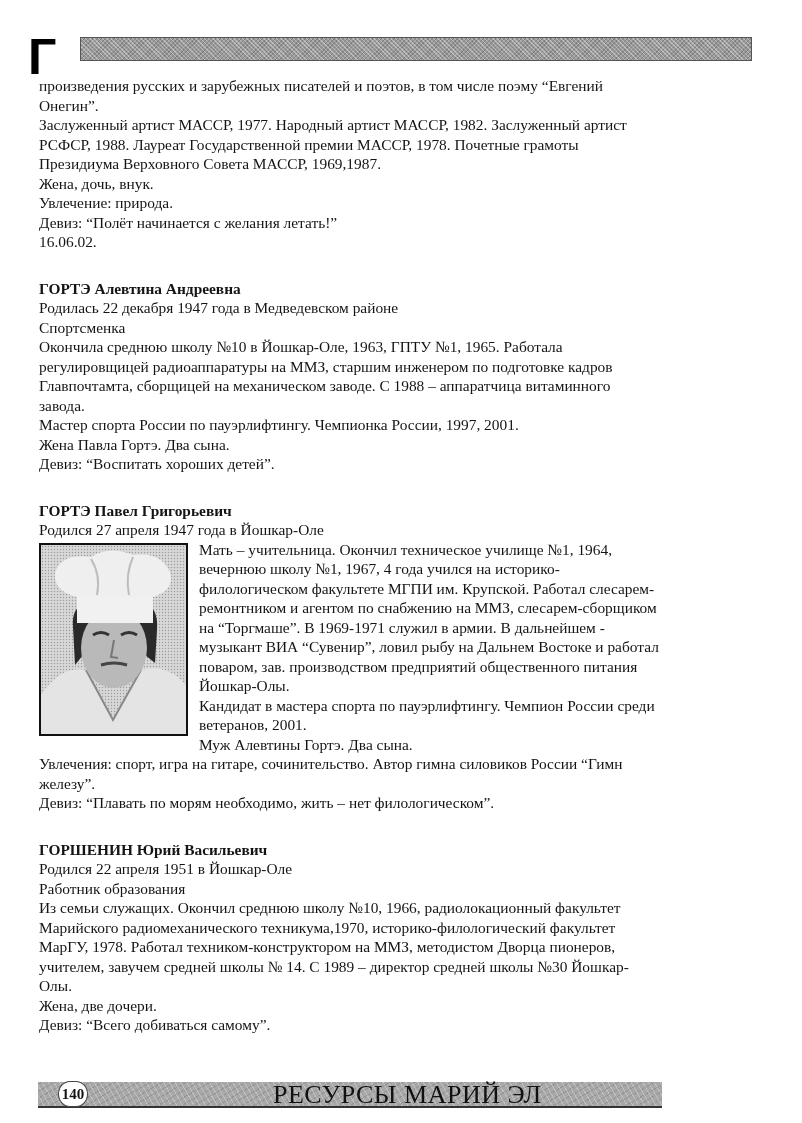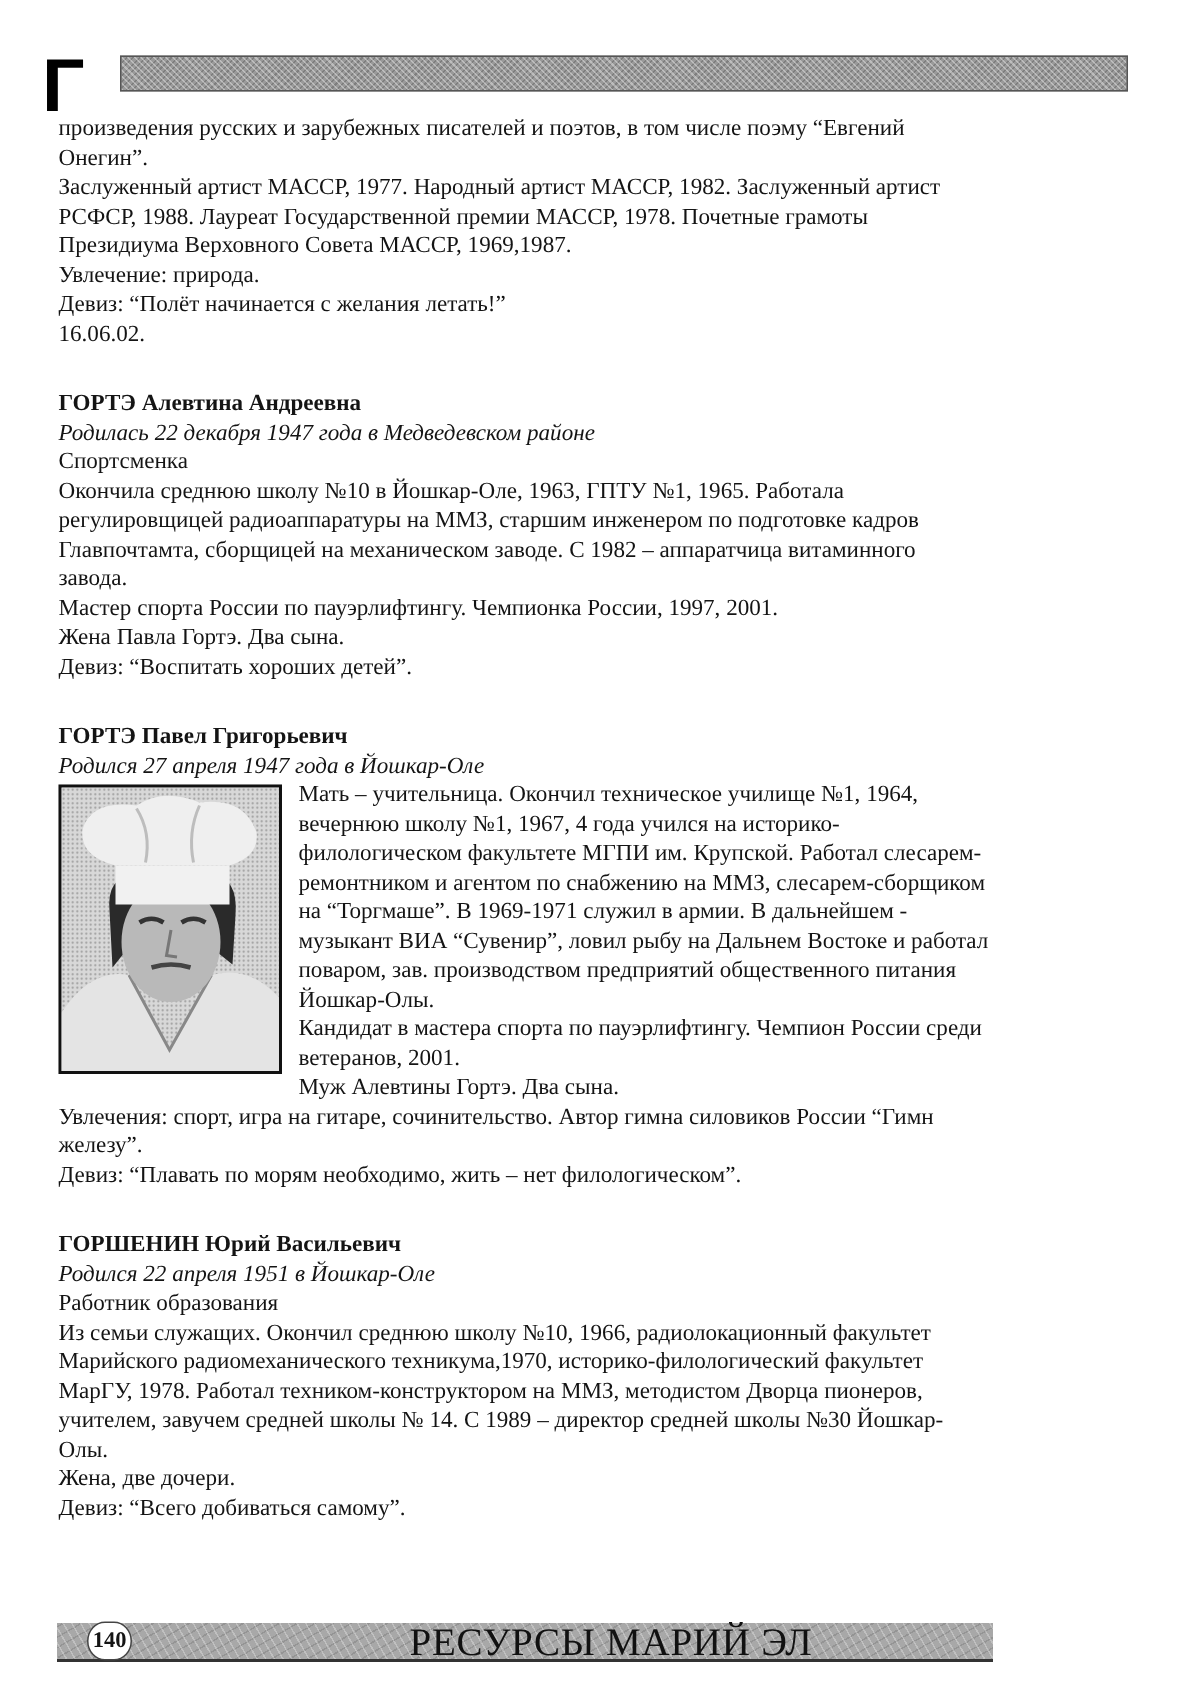--- a/index.html
+++ b/index.html
@@ -21,21 +21,21 @@
       repeating-linear-gradient(45deg, rgba(255,255,255,0.35) 0 1px, transparent 1px 3px),
       repeating-linear-gradient(-45deg, rgba(0,0,0,0.18) 0 1px, transparent 1px 3px);
   }
   .content {
     position: absolute; left: 39px; top: 76px; width: 720px;
     font-size: 15.4px; line-height: 19.5px;
   }
   .line { display: block; white-space: nowrap; }
   .entry { margin-top: 27px; }
   .name { font-weight: bold; }
-  .birth { font-style: italic; }
+  .birth { }
   .profession { font-weight: normal; }
   .photo-block { position: relative; }
   .photo {
     position: absolute; left: 0; top: 3px; width: 149px; height: 193px;
     border: 2px solid #111; box-sizing: border-box; overflow: hidden;
     background: #e6e6e6;
   }
   .photo-text { margin-left: 160px; }
   .footer-bar {
     position: absolute; left: 38px; top: 1082px; width: 624px; height: 24px;
@@ -62,32 +62,33 @@
 <div class="header-bar"></div>
 
 <div class="content">
 
   <div>
     <span class="line">произведения русских и зарубежных писателей и поэтов, в том числе поэму “Евгений</span>
     <span class="line">Онегин”.</span>
     <span class="line">Заслуженный артист МАССР, 1977. Народный артист МАССР, 1982. Заслуженный артист</span>
     <span class="line">РСФСР, 1988. Лауреат Государственной премии МАССР, 1978. Почетные грамоты</span>
     <span class="line">Президиума Верховного Совета МАССР, 1969,1987.</span>
+    <span class="line">Жена, дочь, внук.</span>
     <span class="line">Увлечение: природа.</span>
     <span class="line">Девиз: “Полёт начинается с желания летать!”</span>
     <span class="line">16.06.02.</span>
   </div>
 
   <div class="entry">
     <span class="line name">ГОРТЭ Алевтина Андреевна</span>
     <span class="line birth">Родилась 22 декабря 1947 года в Медведевском районе</span>
     <span class="line profession">Спортсменка</span>
     <span class="line">Окончила среднюю школу №10 в Йошкар-Оле, 1963, ГПТУ №1, 1965. Работала</span>
     <span class="line">регулировщицей радиоаппаратуры на ММЗ, старшим инженером по подготовке кадров</span>
-    <span class="line">Главпочтамта, сборщицей на механическом заводе. С 1982 – аппаратчица витаминного</span>
+    <span class="line">Главпочтамта, сборщицей на механическом заводе. С 1988 – аппаратчица витаминного</span>
     <span class="line">завода.</span>
     <span class="line">Мастер спорта России по пауэрлифтингу. Чемпионка России, 1997, 2001.</span>
     <span class="line">Жена  Павла Гортэ. Два сына.</span>
     <span class="line">Девиз: “Воспитать хороших детей”.</span>
   </div>
 
   <div class="entry">
     <span class="line name">ГОРТЭ Павел Григорьевич</span>
     <span class="line birth">Родился 27 апреля 1947 года в Йошкар-Оле</span>
     <div class="photo-block">

